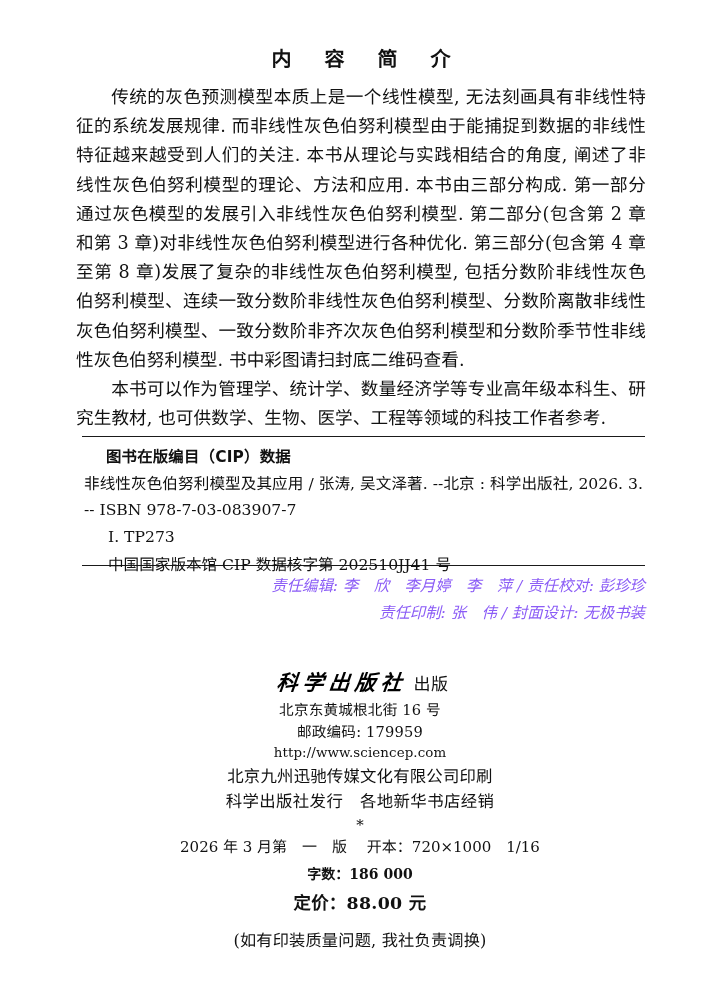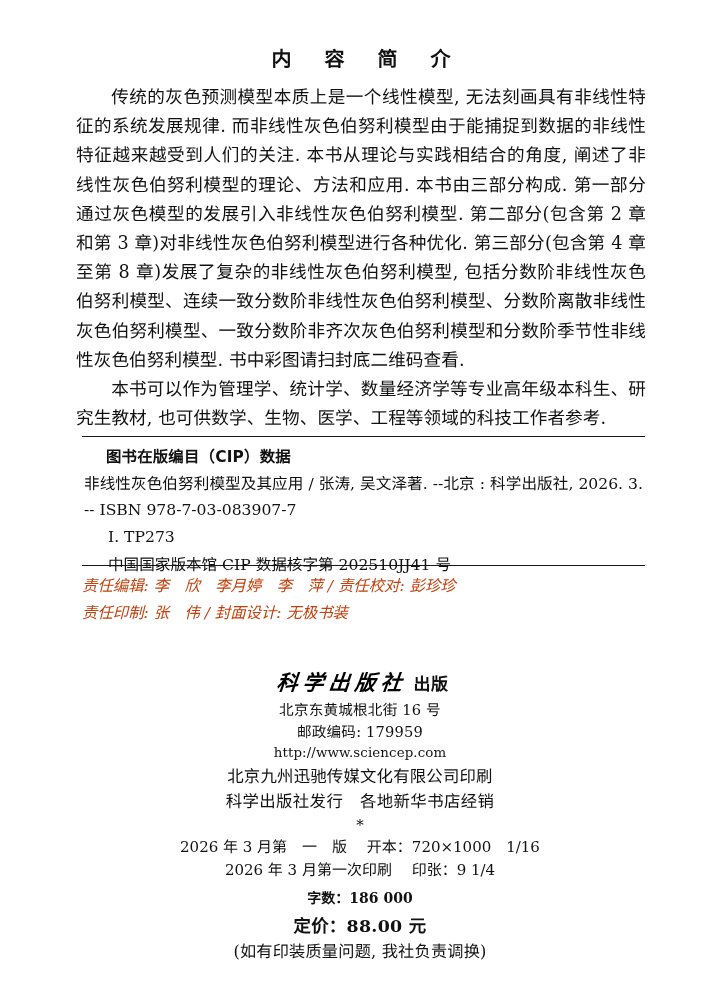--- a/index.html
+++ b/index.html
@@ -87,26 +87,26 @@
     text-justify: inter-ideograph;
   }
   .cip-line.indent { padding-left: 24px; }
 
   
   .credits-block {
     position: absolute;
     left: 82px;
     top: 573px;
     width: 563px;
-    text-align: left;
+    text-align: right;
     font-family: "DejaVu Serif", "Liberation Serif", serif;
     font-style: italic;
     font-size: 15.4px;
     line-height: 27px;
-    color: #c2410c;
+    color: #8b5cf6;
   }
   .credits-line { margin: 0; white-space: pre; }
 
   
   .imprint-block {
     position: absolute;
     left: 60px;
     top: 666px;
     width: 600px;
     text-align: center;
@@ -124,21 +124,20 @@
     font-style: italic;
     font-size: 21px;
     letter-spacing: 5px;
     text-indent: 5px;
     transform: skewX(-6deg);
     color: #000;
   }
   .publisher-verb {
     font-size: 17px;
     letter-spacing: 0.5px;
-    font-weight: bold;
   }
   .imprint-line {
     margin: 0;
     font-size: 14.6px;
     line-height: 21.6px;
     letter-spacing: 0.2px;
   }
   .imprint-line.url {
     font-size: 13.4px;
     letter-spacing: 0.1px;
@@ -169,21 +168,21 @@
     font-weight: bold;
   }
   .price-line {
     margin: 2px 0 0 0;
     font-size: 17.4px;
     line-height: 25px;
     font-weight: bold;
     letter-spacing: 0.3px;
   }
   .exchange-line {
-    margin: 0;
+    margin: 12px;
     font-size: 16.2px;
     line-height: 25px;
     letter-spacing: 0.2px;
   }
 </style>
 </head>
 <body>
 
 <div class="page">
 
@@ -217,19 +216,18 @@
 
     <p class="imprint-line">北京东黄城根北街 16 号</p>
     <p class="imprint-line">邮政编码: 179959</p>
     <p class="imprint-line url">http://www.sciencep.com</p>
     <p class="imprint-line big">北京九州迅驰传媒文化有限公司印刷</p>
     <p class="imprint-line big spaced">科学出版社发行　各地新华书店经销</p>
 
     <p class="imprint-line star">*</p>
 
     <p class="printrun-line">2026 年 3 月第　一　版　 开本：720×1000　1/16</p>
-    <p class="printrun-line">2026 年 3 月第一次印刷　 印张：9 1/4</p>
     <p class="wordcount-line">字数：186 000</p>
     <p class="price-line">定价：88.00 元</p>
     <p class="exchange-line">(如有印装质量问题, 我社负责调换)</p>
   </div>
 
 </div>
 
 </body></html>

